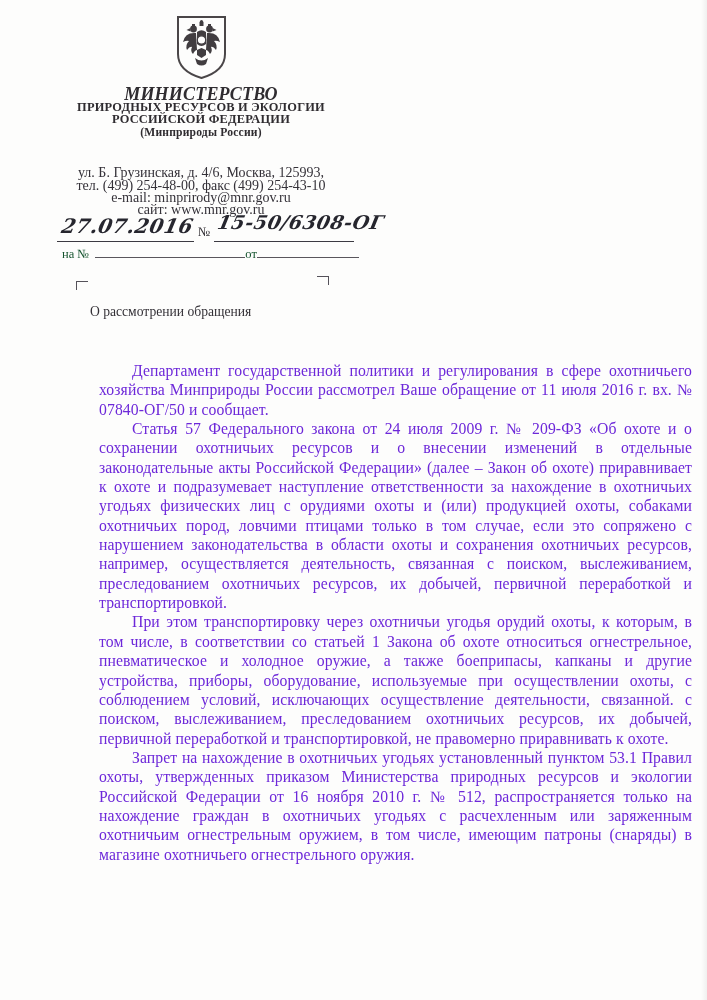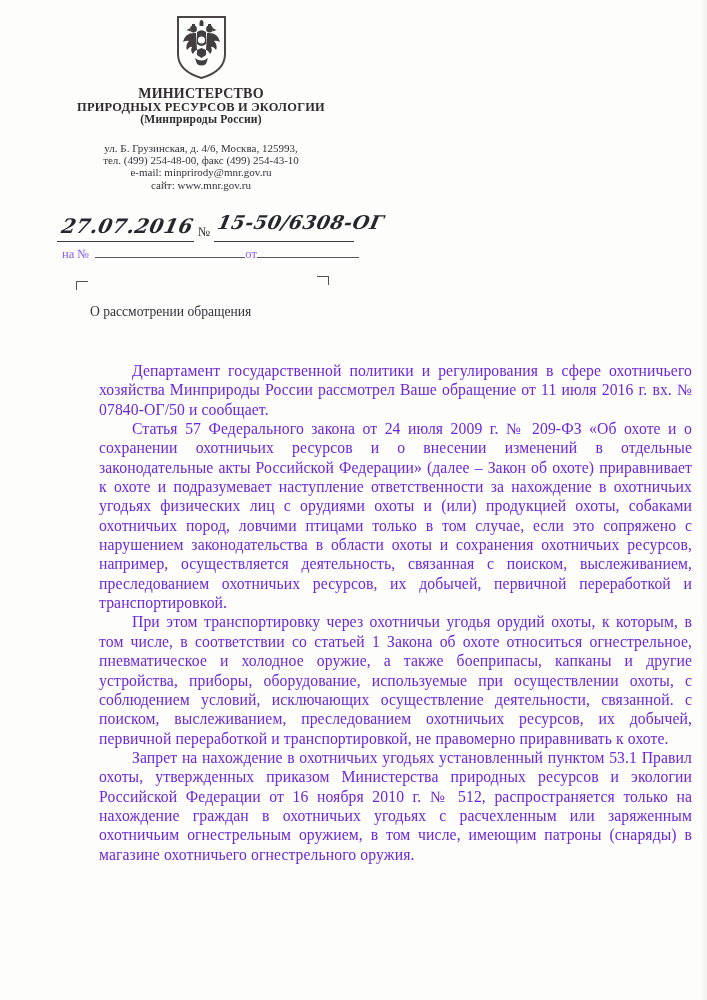--- a/index.html
+++ b/index.html
@@ -5,36 +5,36 @@
   html, body { margin:0; padding:0; background:#ffffff; }
   .page {
     position:relative; width:707px; height:1000px;
     background:#fdfdfc; overflow:hidden;
     font-family:"Liberation Serif", serif; color:#2f2c30;
   }
   
   .letterhead { position:absolute; left:28px; top:0; width:346px; text-align:center; }
   .emblem { width:53px; height:67px; margin:14px auto 7px; }
   .ministry { font-weight:bold; line-height:12.6px; letter-spacing:0.2px; }
-  .m1 { font-size:14px; }
+  .m1 { font-size:18px;font-style:italic; }
   .m2, .m3 { font-size:12.4px;font-family:Liberation Serif, serif; }
   .m4 { font-size:11.6px; margin-top:1px;text-align:center; }
-  .contacts { margin-top:15px; font-size:11px; line-height:12.3px; color:#343138; }
+  .contacts { margin-top:28px; font-size:14px; line-height:12.3px; color:#343138; }
   
   .hw {
     font-family:"DejaVu Serif", serif; font-style:italic; font-weight:bold;
     color:#26262e; transform:skewX(-12deg); letter-spacing:0.6px; white-space:nowrap;
   }
   .hw-date { position:absolute; left:62px; top:214px; font-size:20px; }
   .hw-number { position:absolute; left:218px; top:211px; font-size:19px; }
   .uline { position:absolute; border-top:1.7px solid #3c3a42; }
   .ul-date { left:57px; top:241px; width:137px; }
   .ul-number { left:214px; top:241px; width:140px; }
   .num-sign { position:absolute; left:198px; top:224px; font-size:13px; color:#333036; }
-  .replyline { position:absolute; left:62px; top:246px; font-size:12.5px; color:#8b5cf6; }
+  .replyline { position:absolute; left:62px; top:246px; font-size:12.5px; color:#14532d; }
   .blank { display:inline-block; border-bottom:1.2px solid #59565c; height:11px; vertical-align:baseline; }
   .blank1 { width:150px; margin-left:6px; }
   .blank2 { width:102px; }
   
   .corner { position:absolute; width:11px; height:8px; }
   .corner-left  { left:76px;  top:281px; border-top:1.5px solid #55525a; border-left:1.5px solid #55525a; }
   .corner-right { left:317px; top:276px; border-top:1.5px solid #55525a; border-right:1.5px solid #55525a; }
   .subject { position:absolute; left:90px; top:304px; font-size:13.6px; color:#333036; }
   
   .bodytext {
@@ -71,20 +71,21 @@
           <path d="M32 19 Q43 18 45 28 Q41 26 39 27 Q43 31 41 36 Q38 32 36 33 Q38 37 35 40 Q33 36 31 36 Z"></path>
           <path d="M22 36 L26.5 34 L31 36 L31 41 L26.5 44 L22 41 Z"></path>
           <path d="M20 44 Q26.5 49 33 44 L31 50 Q26.5 53 22 50 Z"></path>
           <circle cx="26.5" cy="26" r="4.2" fill="#fdfdfc" stroke="#413d40" stroke-width="1.2"></circle>
         </g>
       </svg>
     </div>
     <div class="ministry">
       <div class="m1">МИНИСТЕРСТВО</div>
       <div class="m2">ПРИРОДНЫХ РЕСУРСОВ И ЭКОЛОГИИ</div>
+      <div class="m3">РОССИЙСКОЙ ФЕДЕРАЦИИ</div>
       <div class="m4">(Минприроды России)</div>
     </div>
     <div class="contacts">
       <div>ул. Б. Грузинская, д. 4/6, Москва, 125993,</div>
       <div>тел. (499) 254-48-00, факс (499) 254-43-10</div>
       <div>e-mail: minprirody@mnr.gov.ru</div>
       <div>сайт: www.mnr.gov.ru</div>
     </div>
   </header>
 

